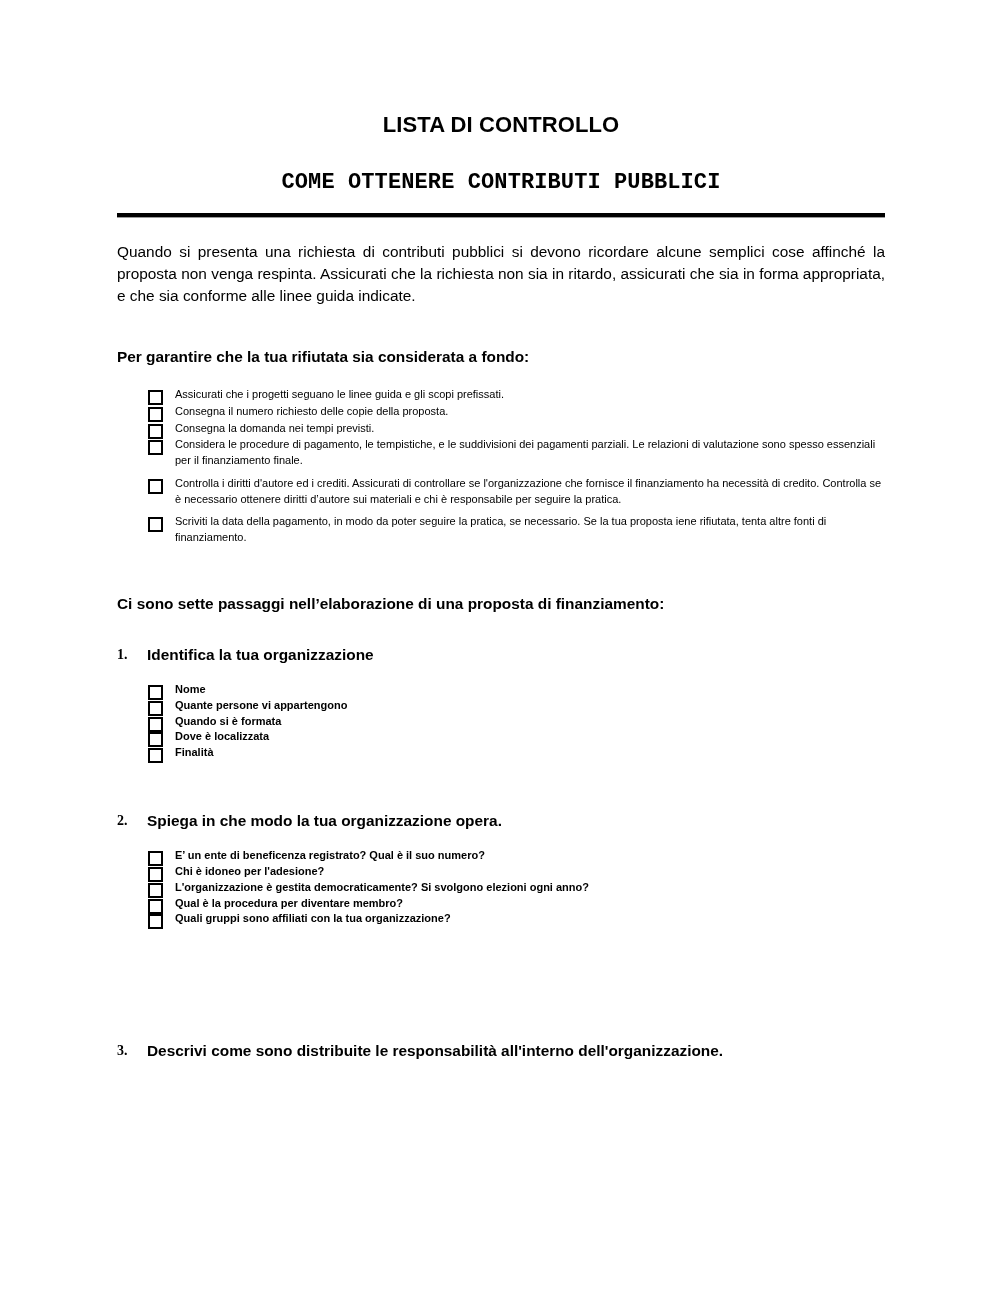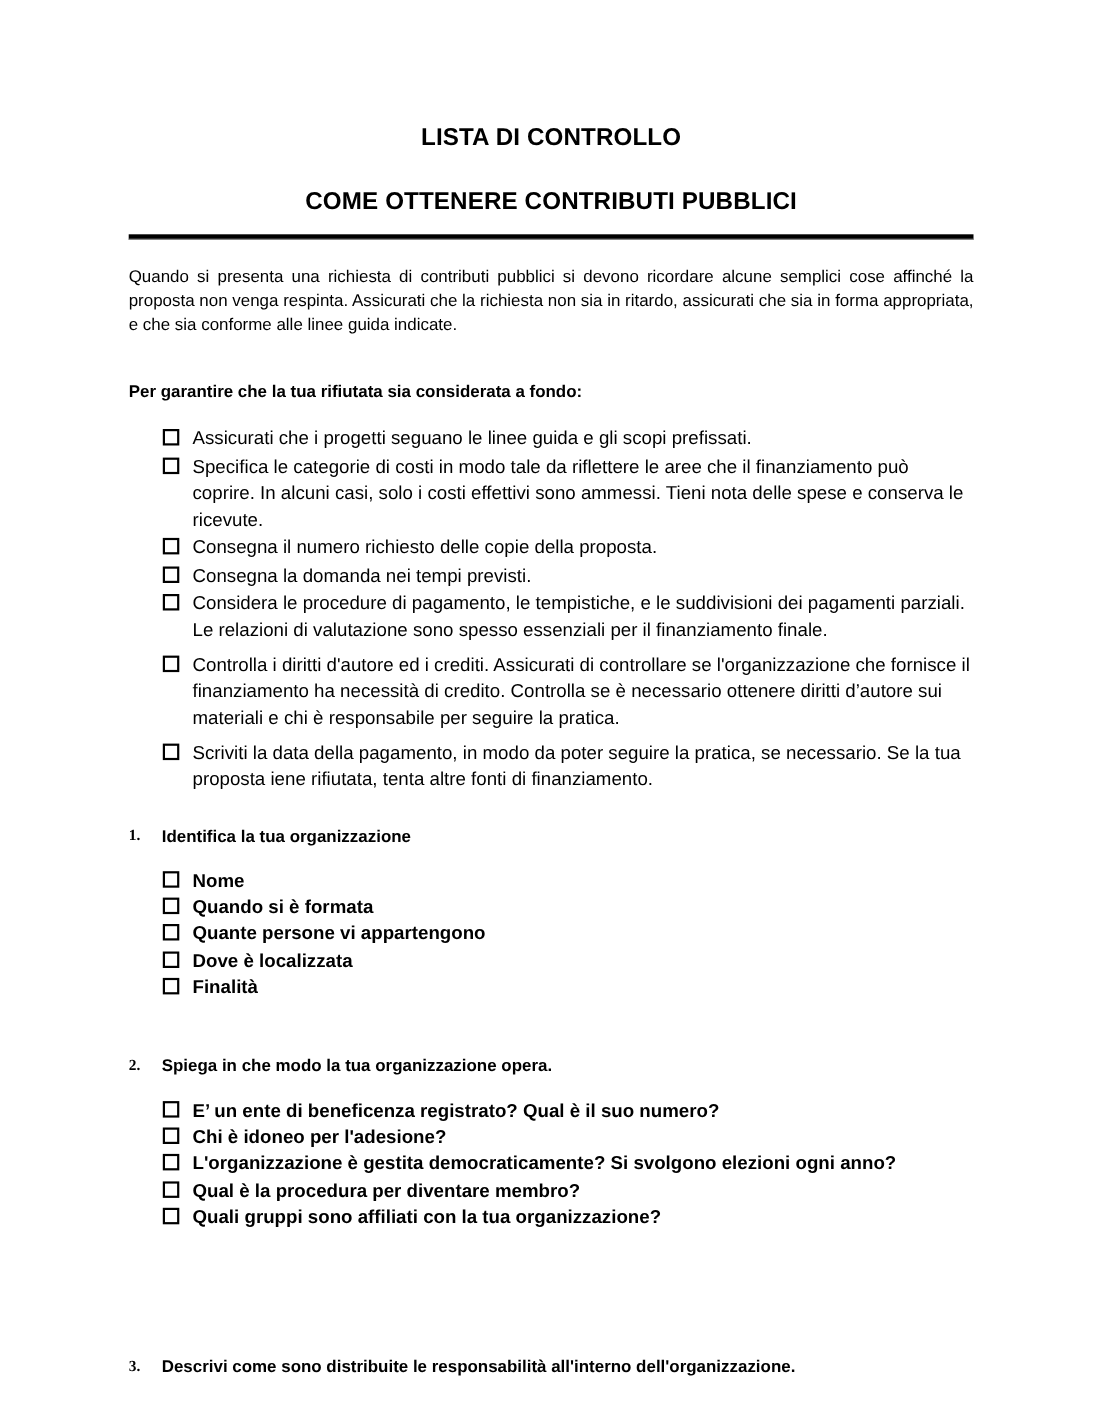--- a/index.html
+++ b/index.html
@@ -33,21 +33,21 @@
   
   .title-main,
   .title-sub {
     text-align: center;
     font-weight: bold;
     font-size: 22px;
     letter-spacing: 0.1px;
     line-height: 1.2;
   }
   .title-main { margin-top: 112px; }
-  .title-sub  { margin-top: 32px; }
+  .title-sub  { margin-top: 32px; font-family: Liberation Mono, monospace; }
 
   .rule {
     margin-top: 16px;
     width: 768px;
     height: 4px;
     background: #000000;
     border-bottom: 1px solid #9a9a9a;
   }
 
   
@@ -73,21 +73,21 @@
     list-style: none;
     margin: 0;
     padding: 0;
   }
   ul.checklist.indent-a { margin-top: 19px; padding-left: 31px; }
   ul.checklist.indent-b { margin-top: 17px; padding-left: 31px; font-weight: bold; }
 
   ul.checklist li {
     position: relative;
     padding-left: 27px;
-    font-size: 17px;
+    font-size: 11px;
     line-height: 1.43;
     margin-bottom: 1px;
   }
   ul.checklist.tight li { margin-bottom: 0px; }
   ul.checklist li.gap { margin-top: 7px; }
 
   .cbox {
     position: absolute;
     left: 0;
     top: 3px;
@@ -135,21 +135,20 @@
 
     <div class="lead lead-1">Per garantire che la tua rifiutata sia considerata a fondo:</div>
 
     <ul class="checklist indent-a">
       <li>
         <span class="cbox"></span>
         <span>Assicurati che i progetti seguano le linee guida e gli scopi prefissati.</span>
       </li>
       <li>
         <span class="cbox"></span>
-        <span>Specifica le categorie di costi in modo tale da riflettere le aree che il finanziamento può coprire. In alcuni casi, solo i costi effettivi sono ammessi. Tieni nota delle spese e conserva le ricevute.</span>
       </li>
       <li>
         <span class="cbox"></span>
         <span>Consegna il numero richiesto delle copie della proposta.</span>
       </li>
       <li>
         <span class="cbox"></span>
         <span>Consegna la domanda nei tempi previsti.</span>
       </li>
       <li>
@@ -159,38 +158,39 @@
       <li class="gap">
         <span class="cbox"></span>
         <span>Controlla i diritti d'autore ed i crediti. Assicurati di controllare se l'organizzazione che fornisce il finanziamento ha necessità di credito. Controlla se è necessario ottenere diritti d’autore sui materiali e chi è responsabile per seguire la pratica.</span>
       </li>
       <li class="gap">
         <span class="cbox"></span>
         <span>Scriviti la data della pagamento, in modo da poter seguire la pratica, se necessario. Se la tua proposta iene rifiutata, tenta altre fonti di finanziamento.</span>
       </li>
     </ul>
 
+    <div class="lead lead-2">Ci sono sette passaggi nell’elaborazione di una proposta di finanziamento:</div>
 
     <div class="step step-1">
       <span class="num">1.</span>
       <span class="step-title">Identifica la tua organizzazione</span>
     </div>
 
     <ul class="checklist indent-b tight">
       <li>
         <span class="cbox"></span>
         <span>Nome</span>
       </li>
       <li>
         <span class="cbox"></span>
+        <span>Quante persone vi appartengono</span>
+      </li>
+      <li>
+        <span class="cbox"></span>
         <span>Quando si è formata</span>
-      </li>
-      <li>
-        <span class="cbox"></span>
-        <span>Quante persone vi appartengono</span>
       </li>
       <li>
         <span class="cbox"></span>
         <span>Dove è localizzata</span>
       </li>
       <li>
         <span class="cbox"></span>
         <span>Finalità</span>
       </li>
     </ul>

